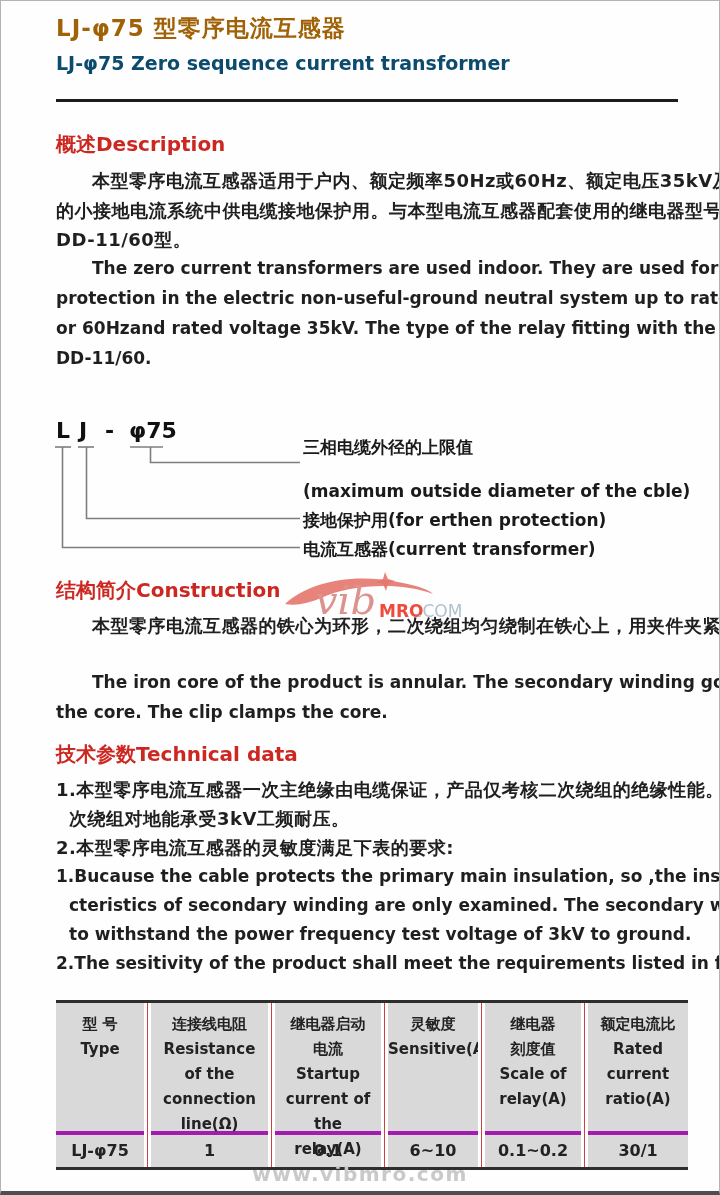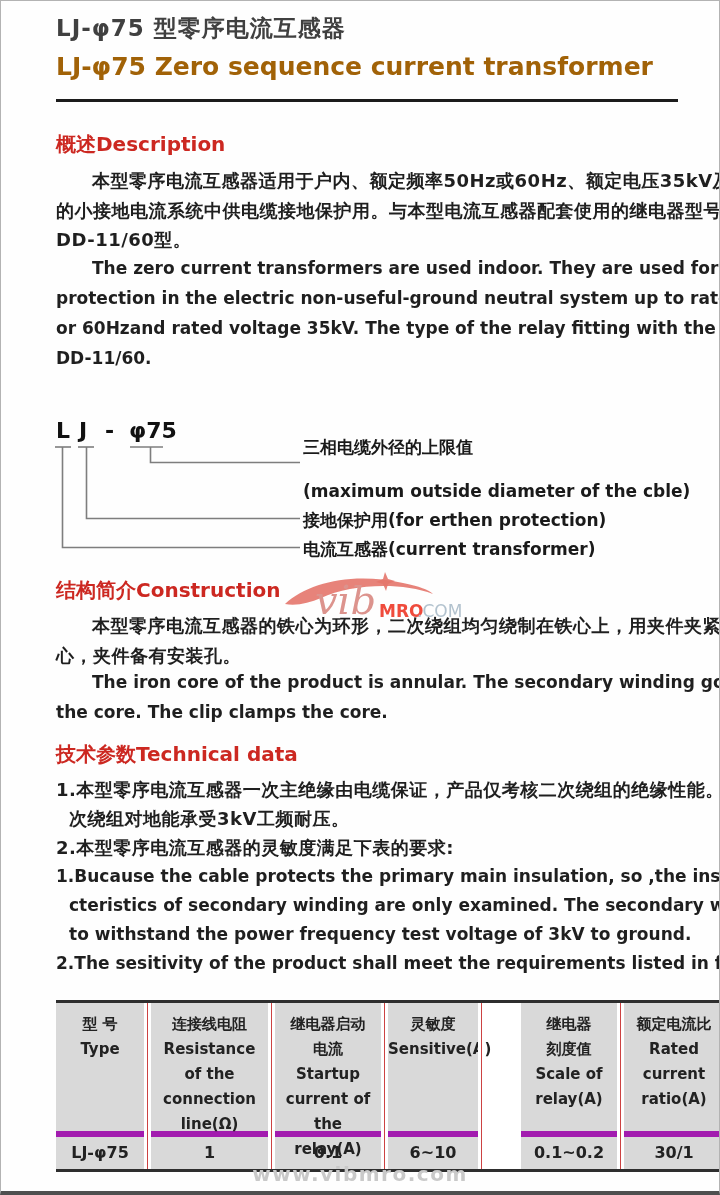--- a/index.html
+++ b/index.html
@@ -4,22 +4,22 @@
 <style>
   html,body { margin:0; padding:0; background:#ffffff; }
   .page {
     position:relative; width:720px; height:1195px; box-sizing:border-box;
     background:#fefefe; overflow:hidden;
     border:1px solid #b3b3b3; border-bottom:4px solid #4f4f4f;
     font-family:"DejaVu Sans","Liberation Sans",sans-serif;
     color:#1f1f1f;
   }
   
-  .title-cn { position:absolute; left:55px; top:12px; font-size:23px; font-weight:bold; color:#404040; letter-spacing:1px; white-space:nowrap; }
-  .title-en { position:absolute; left:55px; top:51px; font-size:25px; font-weight:bold; color:#a16207; white-space:nowrap; }
+  .title-cn { position:absolute; left:55px; top:12px; font-size:23px; font-weight:bold; color:#a16207; letter-spacing:1px; white-space:nowrap; }
+  .title-en { position:absolute; left:55px; top:51px; font-size:19px; font-weight:bold; color:#0c4a6e; white-space:nowrap; }
   .rule { position:absolute; left:55px; top:98px; width:622px; height:3px; background:#1c1c1c; }
   
   .sec-head { position:absolute; left:55px; display:flex; gap:0; align-items:baseline;
               font-size:20px; font-weight:bold; color:#cc2821; white-space:nowrap; }
   
   .para { position:absolute; left:55px; width:625px; }
   .para .line { white-space:nowrap; }
   .first-indent .line:first-child { text-indent:36px; }
   .cn-p .line { font-size:18px; line-height:29.5px; font-weight:bold; letter-spacing:0.5px; }
   .en-p .line { font-size:17px; line-height:30px; font-weight:bold; }
@@ -39,21 +39,21 @@
   .tech .line.lcn { font-size:18px; line-height:29px; letter-spacing:0.5px; }
   .tech .line.len { font-size:17px; line-height:29px; }
   .tech .cont { padding-left:13px; }
   
   .table-wrap { position:absolute; left:55px; top:999px; }
   .ttable { display:flex; border-top:3px solid #2e2e2e; border-bottom:3px solid #2e2e2e; background:#ffffff; }
   .tcol { background:#d9d9d9; flex:none; }
   .tgap { width:7px; flex:none; position:relative; background:#ffffff; }
   .tgap::after { content:""; position:absolute; left:3px; top:0; bottom:0; width:1px; background:#cc4242; }
   .thead { height:119px; padding-top:9px; text-align:center; font-weight:bold; font-size:15px; line-height:25px;
-           border-bottom:6px solid #a21caf; box-sizing:content-box; color:#222; }
+           border-bottom:4px solid #a21caf; box-sizing:content-box; color:#222; }
   .tval { height:32px; line-height:31px; text-align:center; font-weight:bold; font-size:16px; color:#222; }
   
   .bottom-mark { position:absolute; left:0; top:1161px; width:100%; text-align:center;
                  color:#c9c9c9; font-size:20px; font-weight:bold; letter-spacing:1.5px; }
 </style>
 </head>
 <body>
 
 <div class="page">
 
@@ -109,21 +109,20 @@
   <svg class="logo" width="185" height="52" viewBox="0 0 185 52">
     <path d="M4 34 C28 12 72 2 122 13 C138 16 148 20 152 24 C120 12 70 14 40 28 C28 33 16 36 4 34 Z" fill="#e4756b" opacity="0.9"></path>
     <path d="M104 2 l3 7 7 2 -7 3 -2 7 -3 -7 -7 -2 7 -3 Z" fill="#e4756b" opacity="0.9"></path>
     <text class="logo-script" x="34" y="44">vib</text>
     <text class="logo-bold" x="98" y="47">MRO</text>
     <text class="logo-suffix" x="136" y="47">.COM</text>
   </svg>
 
   <div class="para cn-p first-indent" style="top:610px">
     <div class="line">本型零序电流互感器的铁心为环形，二次绕组均匀绕制在铁心上，用夹件夹紧铁</div>
-    <div class="line">心，夹件备有安装孔。</div>
   </div>
 
   <div class="para en-p first-indent" style="top:666px">
     <div class="line">The iron core of the product is annular. The secondary winding go uniformity around</div>
     <div class="line">the core. The clip clamps the core.</div>
   </div>
 
   <div class="sec-head" style="top:740px">
     <span>技术参数</span>
     <span>Technical data</span>
@@ -180,21 +179,21 @@
         </div>
         <div class="tgap"></div>
         <div class="tcol" style="width: 90px;">
           <div class="thead">
             <div>灵敏度</div>
             <div>Sensitive(A)</div>
           </div>
           <div class="tval">6~10</div>
         </div>
         <div class="tgap"></div>
-        <div class="tcol" style="width: 96px; margin-left: 36px;">
+        <div class="tcol" style="width: 96px;">
           <div class="thead">
             <div>继电器</div>
             <div>刻度值</div>
             <div>Scale of</div>
             <div>relay(A)</div>
           </div>
           <div class="tval">0.1~0.2</div>
         </div>
         <div class="tgap"></div>
         <div class="tcol" style="width: 100px;">

